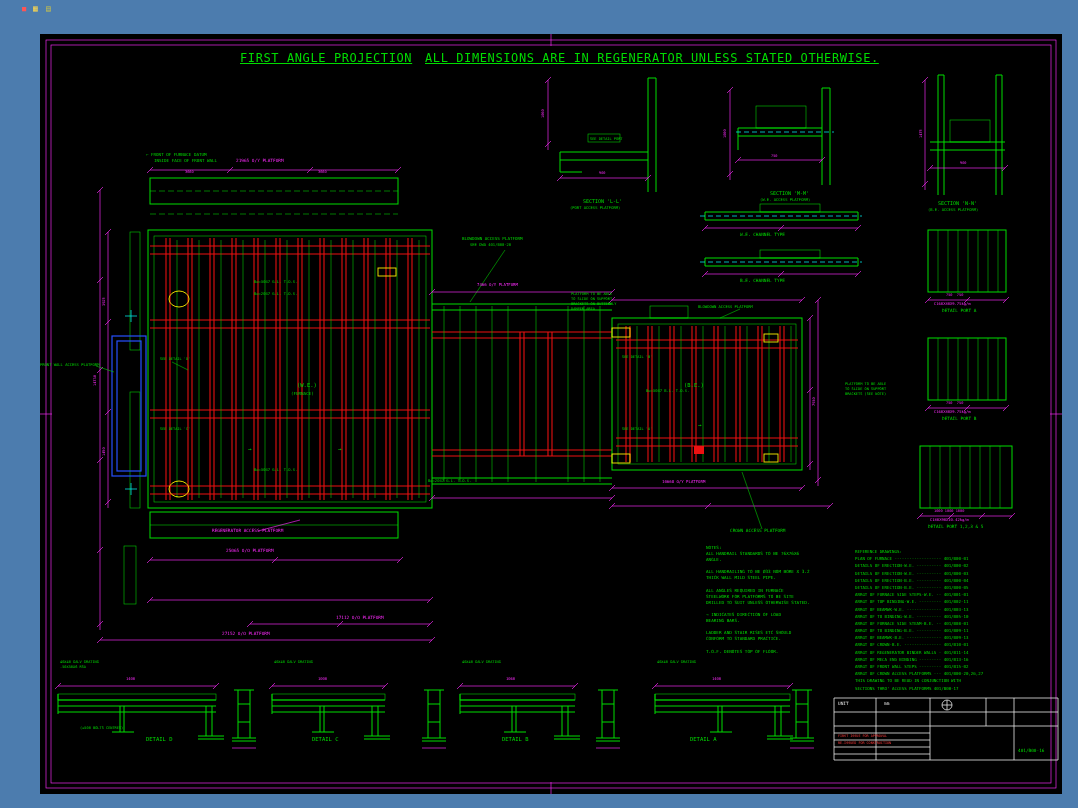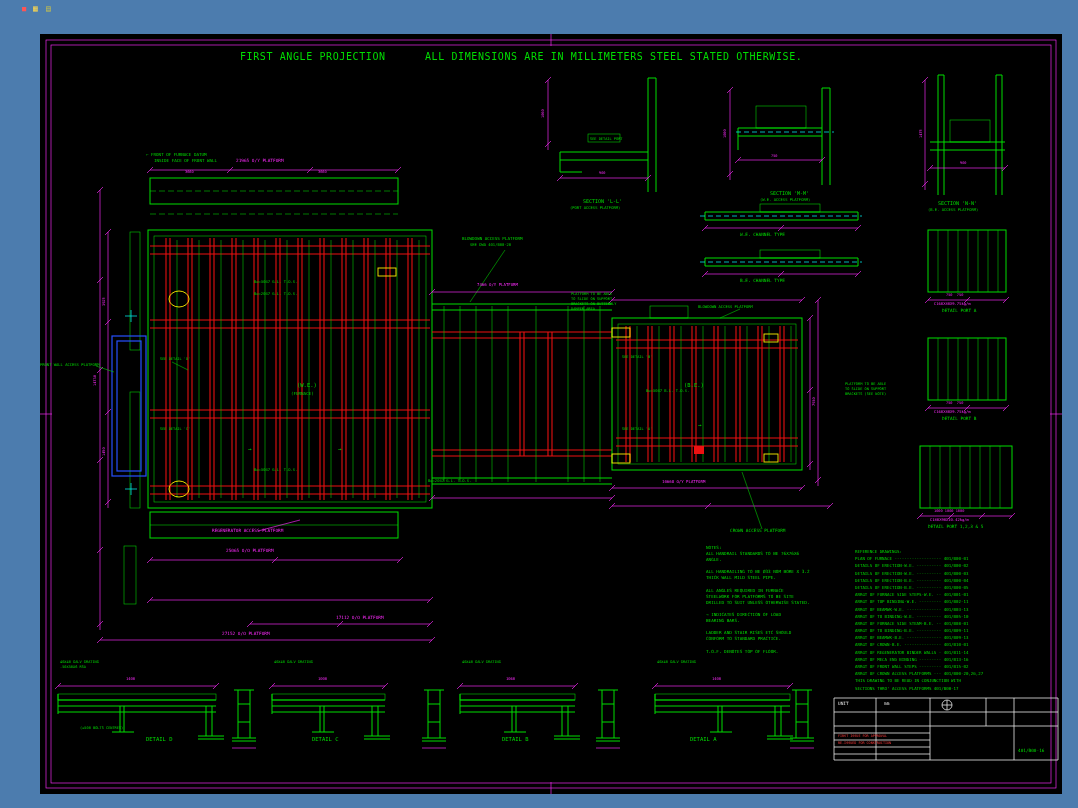--- a/index.html
+++ b/index.html
@@ -1,21 +1,21 @@
 <!DOCTYPE html>
 <html style="--desktop: #4c7cae; --sheet: #000000; --green: #00dd00; --red: #ee1111; --magenta: #ff2bff; --cyan: #00e5e5; --yellow: #ffee00; --blue: #2750ff; --white: #e9e9e9;"><head>
 <meta charset="utf-8">
 <style>
   html,body{margin:0;padding:0;width:1078px;height:808px;overflow:hidden;
     background:var(--desktop,#4c7cae);font-family:"DejaVu Sans Mono","Liberation Mono",monospace;}
   #stage{position:relative;width:1078px;height:808px;}
   svg{position:absolute;left:0;top:0;z-index:1;}
   .layer{position:absolute;inset:0;z-index:2;}
   .lbl{position:absolute;color:var(--green,#00dd00);font-size:4.5px;line-height:1;white-space:pre;}
-  .hdr{position:absolute;color:var(--green,#00dd00);font-size:10px;letter-spacing:.6px;white-space:pre;z-index:2;}
+  .hdr{position:absolute;color:var(--green,#00dd00);font-size:12px;letter-spacing:.6px;white-space:pre;z-index:2;text-decoration:underline;}
   #notes{position:absolute;left:706px;top:545px;width:152px;z-index:2;}
   .note-line{color:var(--green,#00dd00);font-size:4.3px;line-height:6.1px;height:6.1px;white-space:pre;}
   #refs{position:absolute;left:855px;top:548px;width:206px;z-index:2;}
   .ref-line{color:var(--green,#00dd00);font-size:4.1px;line-height:7.2px;height:7.2px;white-space:pre;}
   
   .sheet{fill:var(--sheet,#000000);}
   .sg{stroke:var(--green,#00dd00);fill:none;stroke-width:1;}
   .sg2{stroke:var(--green,#00dd00);fill:none;stroke-width:.55;}
   .sr{stroke:var(--red,#ee1111);fill:none;stroke-width:1.05;}
   .sm{stroke:var(--magenta,#ff2bff);fill:none;stroke-width:.65;}
@@ -157,21 +157,21 @@
   </g>
 
   <g>
     <path class="sw" d="M834 698H1058V760H834ZM834 712H1058M834 726H1058M876 698V760M930 698V760M1014 698V760M986 698V726M834 733H930M834 740H930M834 747H930M834 754H930"></path>
     <circle class="sw" cx="947" cy="705" r="5"></circle>
     <path class="sw" d="M942 705H952M947 700V710"></path>
   </g>
 </svg>
 
 <div class="hdr" style="left:240px;top:51px;">FIRST ANGLE PROJECTION</div>
-<div class="hdr" style="left:425px;top:51px;">ALL DIMENSIONS ARE IN MILLIMETERS STEEL STATED OTHERWISE.</div>
+<div class="hdr" style="left:425px;top:51px;">ALL DIMENSIONS ARE IN REGENERATOR UNLESS STATED OTHERWISE.</div>
 
 <div class="layer" id="desktop-icons">
 
 <span class="lbl" style="left: 22px; top: 6px; color: rgb(255, 85, 85); font-size: 7px;">■</span>
       <span class="lbl" style="left: 33px; top: 5px; color: rgb(255, 217, 77); font-size: 8px;">▦</span>
       <span class="lbl" style="left: 46px; top: 5px; color: rgb(201, 194, 74); font-size: 8px;">▤</span>
     </div>
 
 <div class="layer" id="labels">
 

